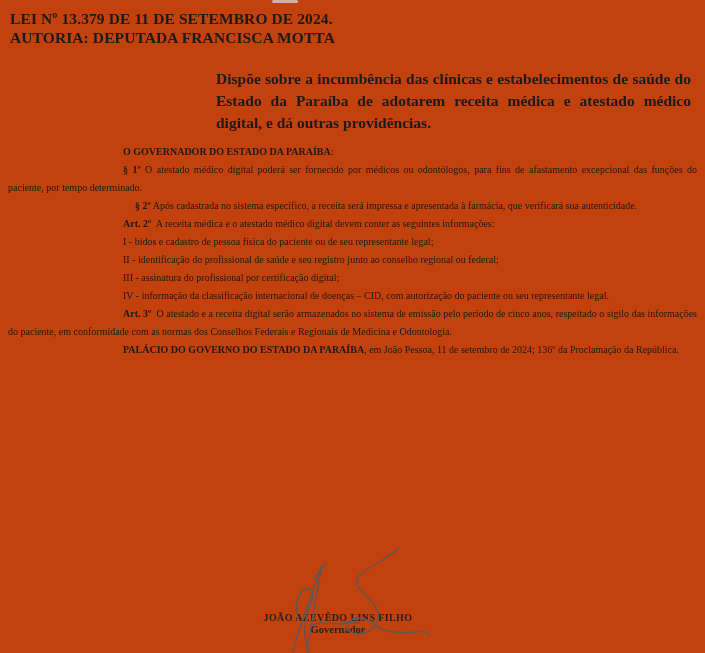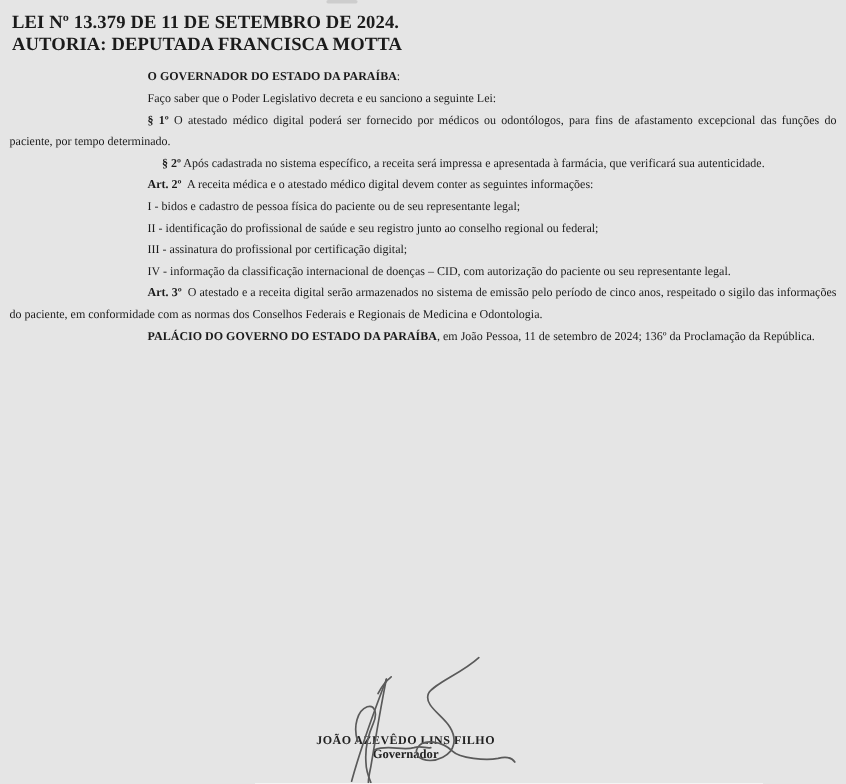--- a/index.html
+++ b/index.html
@@ -1,20 +1,20 @@
 <!DOCTYPE html>
 <html lang="pt"><head>
 <meta charset="utf-8">
 <style>
   html, body { margin: 0; padding: 0; background: #ffffff; }
   .page {
     position: relative;
     width: 705px;
     height: 653px;
-    background: #e5e5e5;
+    background: #c2410c;
     color: #1b1b1b;
     font-family: "Liberation Serif", serif;
     overflow: hidden;
   }
   .scan-smudge {
     position: absolute;
     left: 272px; top: 0;
     width: 26px; height: 3px;
     background: #c9c9c9;
     border-radius: 2px;
@@ -73,24 +73,24 @@
 
 <div class="page">
 
   <div class="scan-smudge"></div>
 
   <div class="header">
     <div>LEI Nº 13.379 DE 11 DE SETEMBRO DE 2024.</div>
     <div>AUTORIA: DEPUTADA FRANCISCA MOTTA</div>
   </div>
 
+  <div class="summary">Dispõe sobre a incumbência das clínicas e estabelecimentos de saúde do Estado da Paraíba de adotarem receita médica e atestado médico digital, e dá outras providências.</div>
 
   <div class="body-text">
     <p class="para"><span class="lead">O GOVERNADOR DO ESTADO DA PARAÍBA</span><span>:</span></p>
-    <p class="para"><span class="lead"></span><span>Faço saber que o Poder Legislativo decreta e eu sanciono a seguinte Lei:</span></p>
     <p class="para"><span class="lead">§ 1º</span><span> O atestado médico digital poderá ser fornecido por médicos ou odontólogos, para fins de afastamento excepcional das funções do paciente, por tempo determinado.</span></p>
     <p class="para indent-lg"><span class="lead">§ 2º</span><span> Após cadastrada no sistema específico, a receita será impressa e apresentada à farmácia, que verificará sua autenticidade.</span></p>
     <p class="para"><span class="lead">Art. 2º</span><span>&nbsp; A receita médica e o atestado médico digital devem conter as seguintes in­formações:</span></p>
     <p class="para"><span class="lead"></span><span>I - bidos e cadastro de pessoa física do paciente ou de seu representante legal;</span></p>
     <p class="para"><span class="lead"></span><span>II - identificação do profissional de saúde e seu registro junto ao conselho regional ou federal;</span></p>
     <p class="para"><span class="lead"></span><span>III - assinatura do profissional por certificação digital;</span></p>
     <p class="para"><span class="lead"></span><span>IV - informação da classificação internacional de doenças – CID, com autorização do paciente ou seu representante legal.</span></p>
     <p class="para"><span class="lead">Art. 3º</span><span>&nbsp; O atestado e a receita digital serão armazenados no sistema de emissão pelo período de cinco anos, respeitado o sigilo das informações do paciente, em conformidade com as nor­mas dos Conselhos Federais e Regionais de Medicina e Odontologia.</span></p>
     <p class="para"><span class="lead">PALÁCIO DO GOVERNO DO ESTADO DA PARAÍBA</span><span>, em João Pessoa, 11 de setembro de 2024; 136º da Proclamação da República.</span></p>
   </div>

